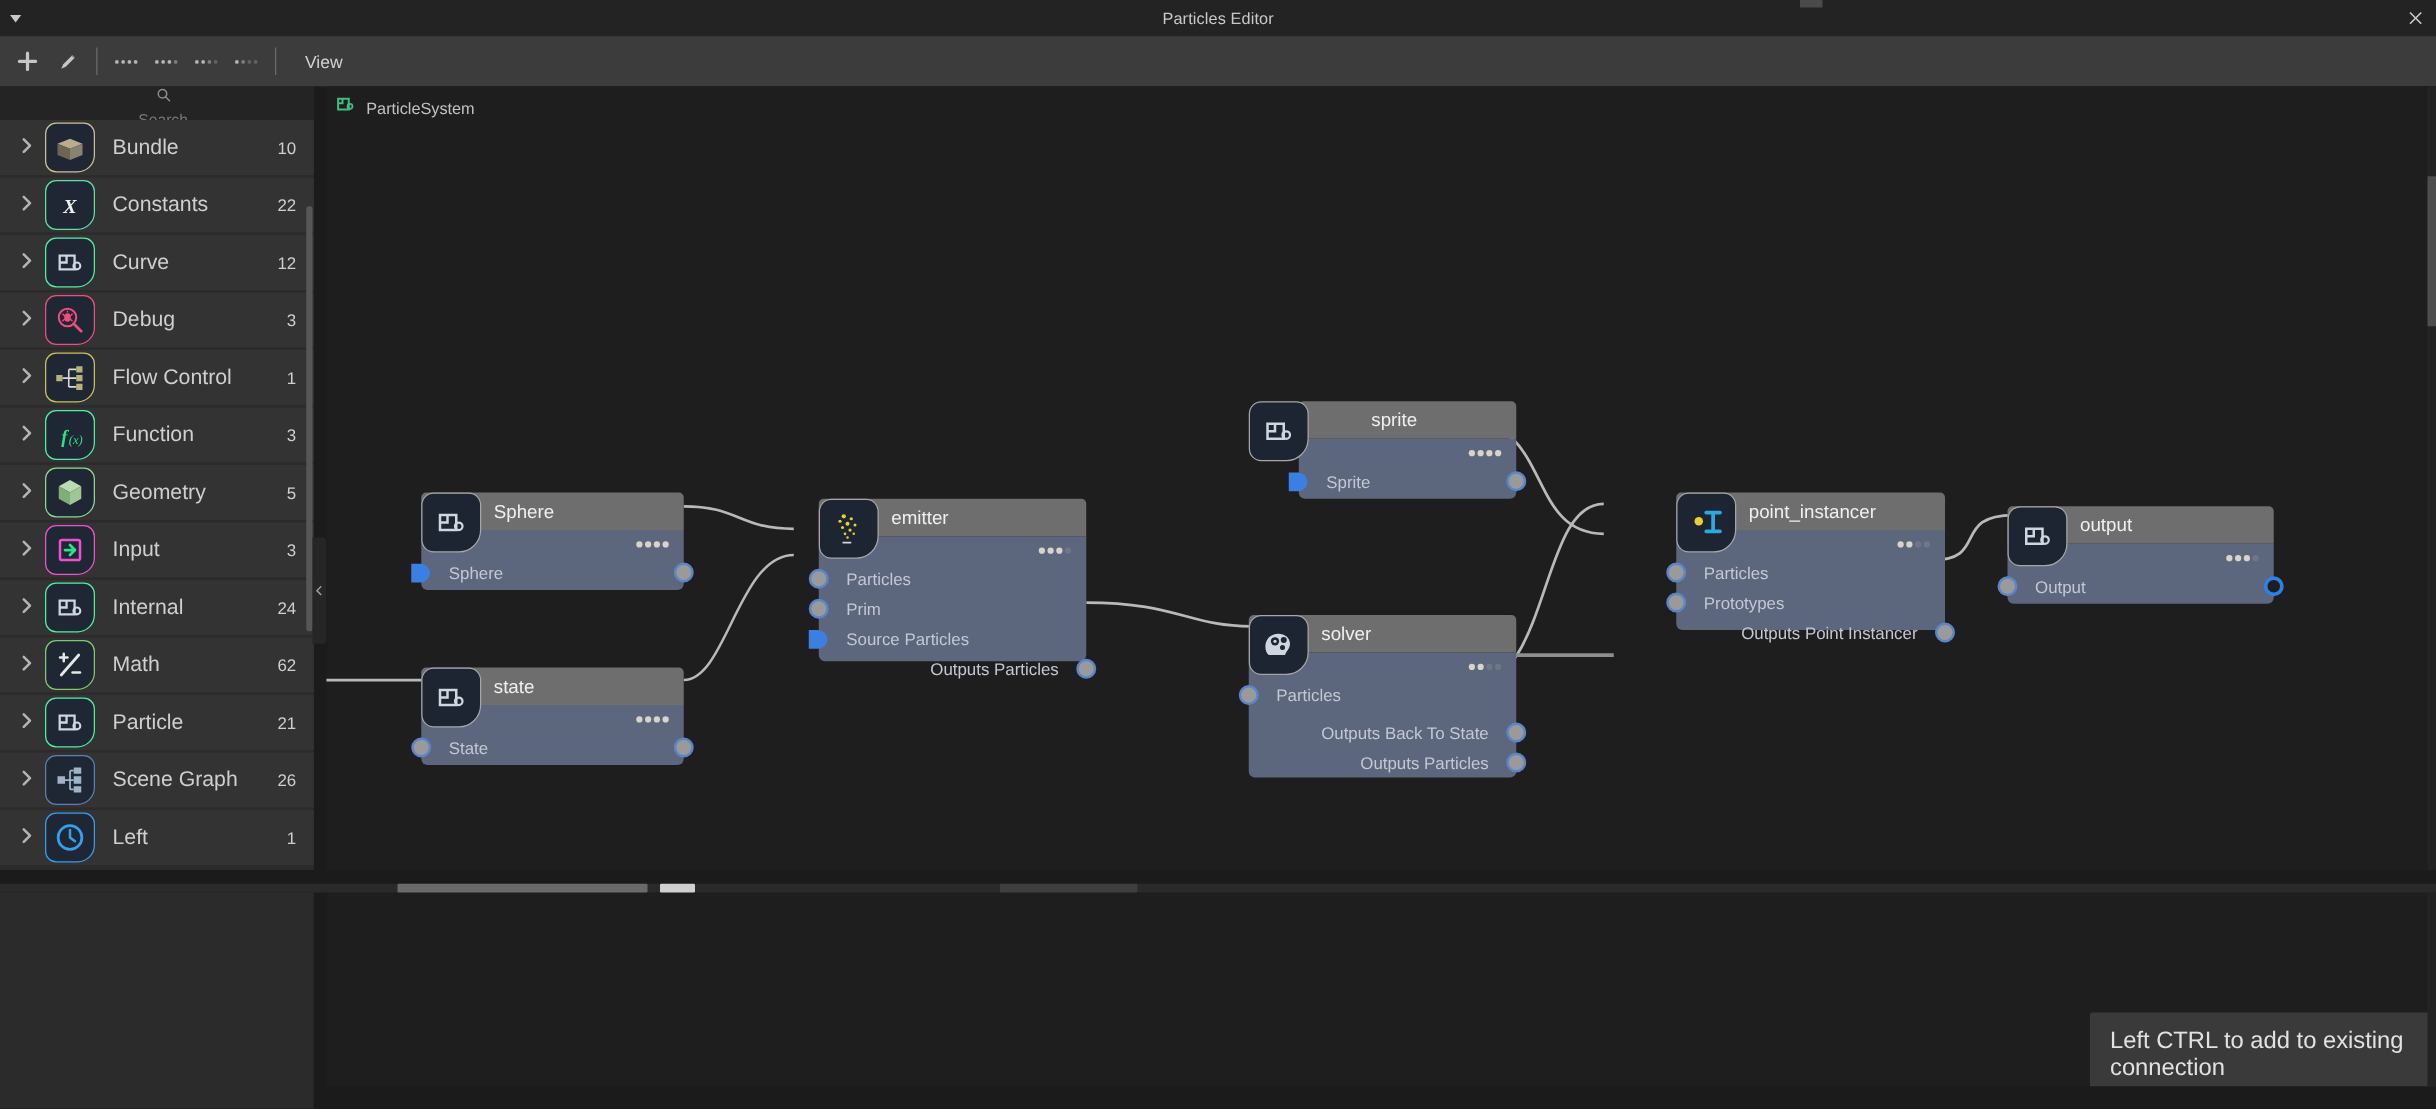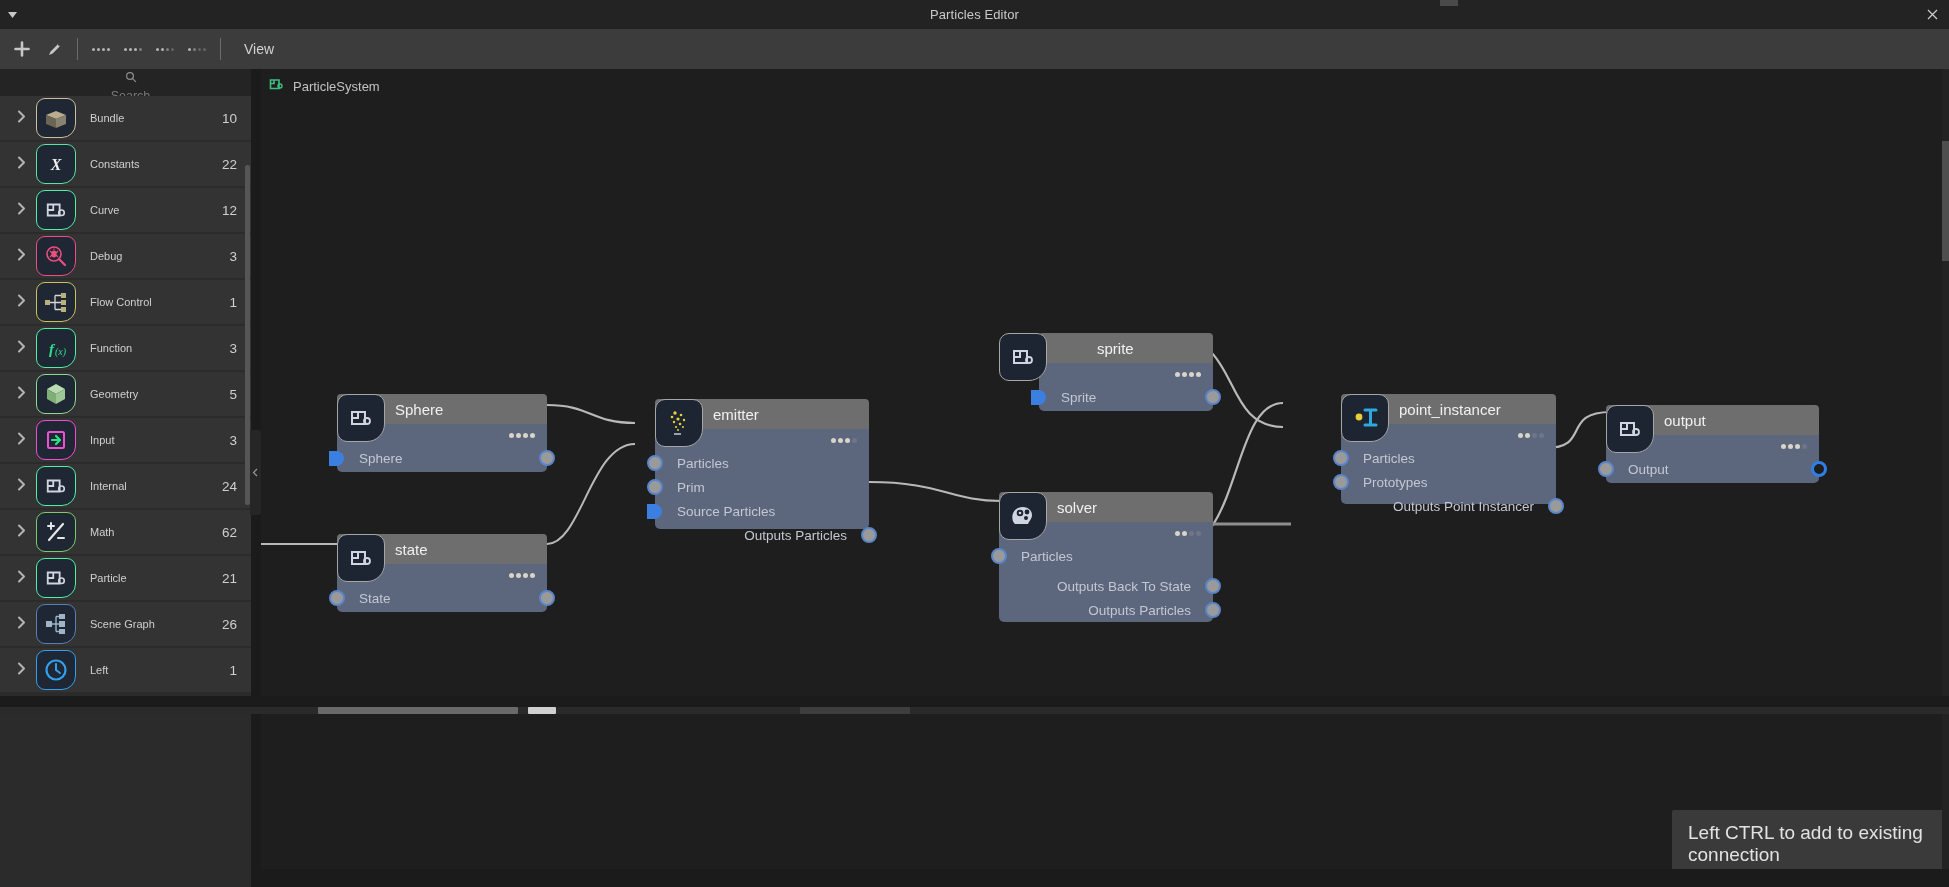--- a/index.html
+++ b/index.html
@@ -71,21 +71,21 @@
     margin-bottom: 2px; display: flex; align-items: center;
     padding-left: 10px;
   }
   .cat .chev { width: 22px; color: #b4b4b4; font-size: 14px; text-align: center; font-weight: bold;}
   .cat .thumb {
     width: 40px; height: 40px; border-radius: 9px 9px 14px 9px;
     background: #1e2733; margin-left: 4px;
     display: flex; align-items: center; justify-content: center;
     position: relative; overflow: hidden;
   }
-  .cat .lbl { margin-left: 14px; color: #cfcfcf; font-size: 11px; }
+  .cat .lbl { margin-left: 14px; color: #cfcfcf; font-size: 17px; }
   .cat .cnt { position: absolute; right: 14px; color: #cfcfcf; font-size: 13.5px; }
 
   
   .collapse-handle {
     position: absolute; left: 250px; top: 430px; width: 11px; height: 85px;
     background: #262626; border-radius: 0 3px 3px 0;
     display: flex; align-items: center; justify-content: center;
     color: #9b9b9b; font-size: 9px;
   }
 
@@ -567,21 +567,21 @@
           <span class="pin left halfblue"></span>
           <span class="p-label">Source Particles</span>
         </div>
         <div class="port-row out">
           <span class="p-label">Outputs Particles</span>
           <span class="pin right filled-gray"></span>
         </div>
       </div>
     </div>
 
-    <div class="node" id="node-sprite" style="left:738px; top:264px; width:214px;padding-left:40px;">
+    <div class="node" id="node-sprite" style="left:738px; top:252px; width:214px;padding-left:40px;">
       <div class="n-icon">
         <svg width="24" height="24" viewBox="0 0 24 24">
           <path d="M3 6 L16 6 L16 18 L3 18 Z" fill="none" stroke="#cfd6e0" stroke-width="2"></path>
           <path d="M9 6 L9 12 L3 12" fill="none" stroke="#cfd6e0" stroke-width="2"></path>
           <circle cx="18" cy="15" r="3" fill="none" stroke="#cfd6e0" stroke-width="1.8"></circle>
         </svg>
       </div>
       <div class="n-head">
         <span class="n-title">sprite</span>
       </div>

